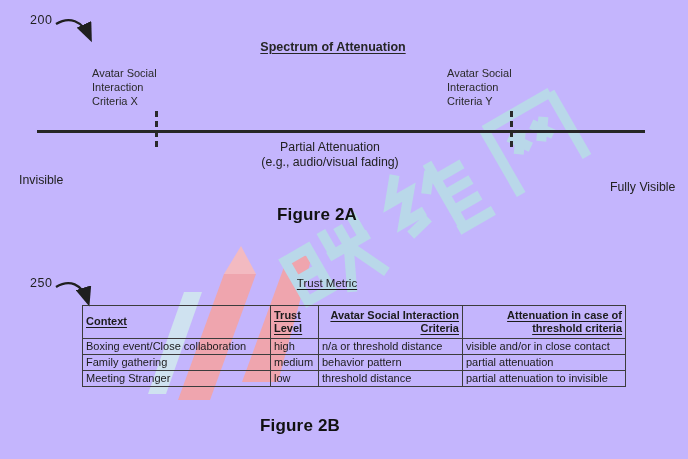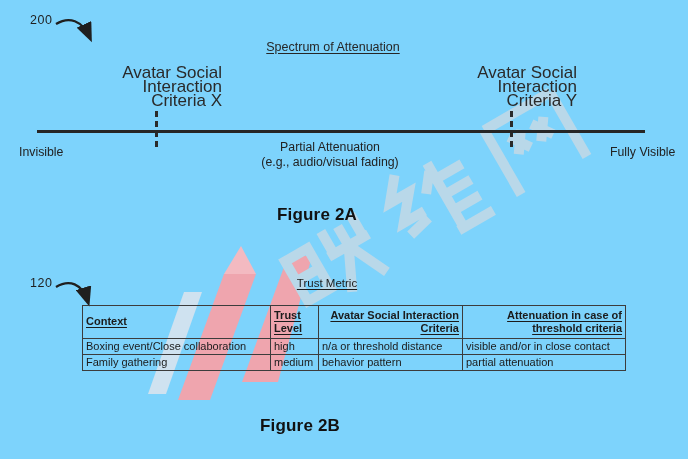--- a/index.html
+++ b/index.html
@@ -1,37 +1,37 @@
 <!DOCTYPE html>
 <html><head>
 <meta charset="utf-8">
 <style>
   html,body{margin:0;padding:0;background:#ffffff;}
   #canvas{
     position:relative;
     width:688px;height:459px;
-    background:#7dd3fc;
+    background:#c4b5fd;
     overflow:hidden;
     font-family:"Liberation Sans","DejaVu Sans",sans-serif;
     color:#262626;
   }
   .abs{position:absolute;z-index:2;}
   .wm{position:absolute;left:0;top:0;z-index:1;}
   .ref-num{font-size:12.5px;color:#1f1f1f;letter-spacing:0.5px;}
   .u{text-decoration:underline;text-underline-offset:2px;}
-  .small-title{font-size:12.5px;text-align:center;}
+  .small-title{font-size:12.5px;text-align:center;font-weight:bold;}
   .crit-label{
-    font-size:17px;line-height:14px;text-align:right;
+    font-size:11px;line-height:14px;text-align:left;
     white-space:pre-line;width:130px;color:#2a2a2a;
   }
   .tick{
     width:0;height:36px;border-left:3px dashed #2a2a2a;
   }
   .axis-line{height:3px;background:#262626;}
-  .axis-label{font-size:12.3px;color:#222;}
+  .axis-label{font-size:12.3px;color:#222;margin-top:28px;}
   .axis-mid{
     font-size:12.3px;line-height:15px;text-align:center;
     white-space:pre-line;width:210px;color:#222;
   }
   .fig-caption{
     font-size:17px;font-weight:bold;color:#111;
     width:160px;text-align:center;letter-spacing:0.2px;
   }
   .trust-title{font-size:11.5px;text-align:center;width:120px;color:#1c1c1c;}
   table.metric{
@@ -126,25 +126,25 @@
 
   <div class="abs tick" style="left:510px;top:111px;"></div>
 
   <div class="abs axis-line" style="left:37px;top:130px;width:608px;"></div>
 
   <div class="abs axis-label" style="left:19px;top:145px;">Invisible</div>
 
   <div class="abs axis-mid" style="left:225px;top:140px;">Partial Attenuation
 (e.g., audio/visual fading)</div>
 
-  <div class="abs axis-label" style="left:610px;top:145px;">Fully Visible</div>
+  <div class="abs axis-label" style="left:610px;top:152px;">Fully Visible</div>
 
   <div class="abs fig-caption" style="left:237px;top:205px;">Figure 2A</div>
 
-  <div class="abs ref-num" style="left:30px;top:276px;">120</div>
+  <div class="abs ref-num" style="left:30px;top:276px;">250</div>
 
   <svg class="abs" style="left:54px;top:278px;" width="46" height="34" viewBox="0 0 46 34">
     <defs>
       <marker id="ah2" markerWidth="9" markerHeight="7" refX="6.5" refY="3.5" orient="auto">
         <path d="M0,0 L8.5,3.5 L0,7 z" fill="#1f1f1f"></path>
       </marker>
     </defs>
     <path d="M2,9 C15,1 28,5 34,24" fill="none" stroke="#1f1f1f" stroke-width="2.3" marker-end="url(#ah2)"></path>
   </svg>
 
@@ -181,18 +181,24 @@
         <td>high</td>
         <td>n/a or threshold distance</td>
         <td>visible and/or in close contact</td>
       </tr>
       <tr>
         <td>Family gathering</td>
         <td>medium</td>
         <td>behavior pattern</td>
         <td>partial attenuation</td>
       </tr>
+      <tr>
+        <td>Meeting Stranger</td>
+        <td>low</td>
+        <td>threshold distance</td>
+        <td>partial attenuation to invisible</td>
+      </tr>
     </tbody>
   </table>
 
   <div class="abs fig-caption" style="left:220px;top:416px;">Figure 2B</div>
 
 </div>
 
 </body></html>

